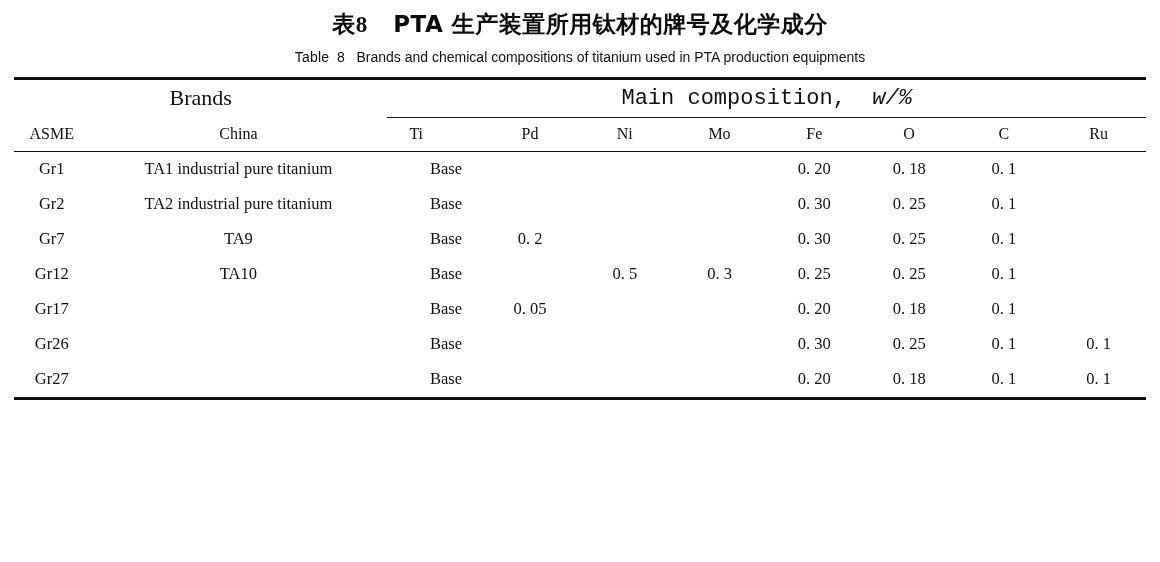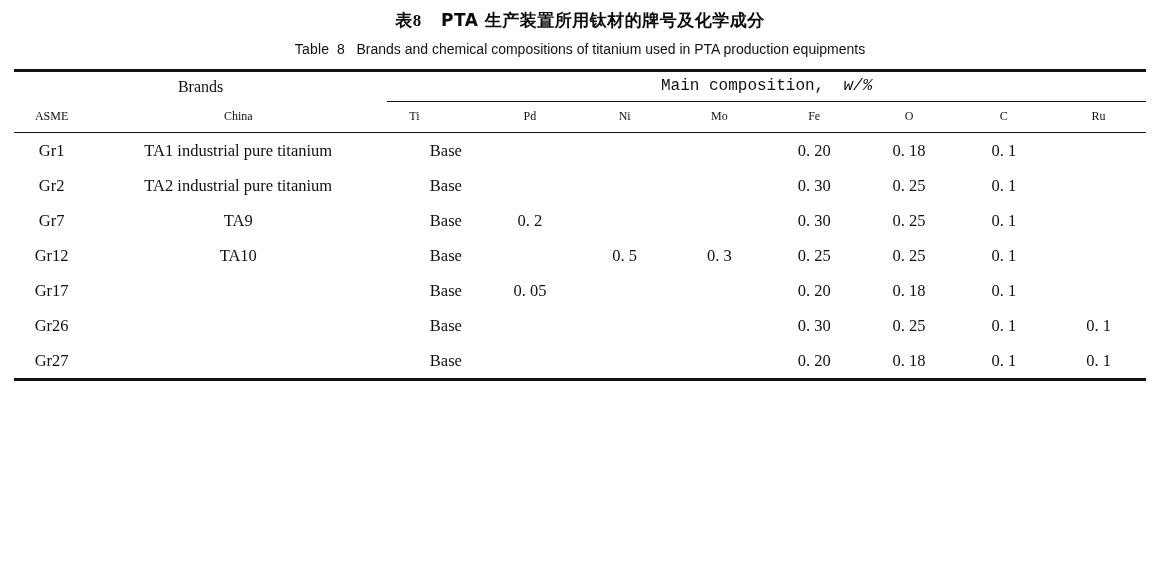--- a/index.html
+++ b/index.html
@@ -17,21 +17,21 @@
   .page {
     position: relative;
     width: 1160px;
     height: 562px;
     box-sizing: border-box;
     padding: 0 14px;
   }
   .caption-cn {
     text-align: center;
     font-family: "DejaVu Sans", sans-serif;
-    font-size: 17px;
+    font-size: 23px;
     font-weight: bold;
     letter-spacing: 0.5px;
     margin-top: 9px;
     color: #0c0c0c;
   }
   .caption-cn .num {
     font-family: "Liberation Serif", serif;
     font-weight: bold;
   }
   .caption-en {
@@ -80,21 +80,21 @@
   .rule-bottom-outer td {
     border-top: 2.2px solid #111;
     height: 0;
     padding: 0;
     font-size: 0;
     line-height: 0;
   }
   .grp-row td {
     padding: 5px 0 6px 0;
     text-align: center;
-    font-size: 16px;
+    font-size: 22px;
     vertical-align: bottom;
   }
   .grp-row td.grp-brands {
     font-family: "Liberation Serif", serif;
   }
   .grp-row td.grp-main {
     font-family: Liberation Mono, monospace;
     font-style: normal;
   }
   .grp-main .italic {
@@ -110,21 +110,21 @@
   }
   tr.sub-rule td.nosubline {
     height: 0;
     padding: 0;
     font-size: 0;
     line-height: 0;
   }
   .hdr-row td {
     padding: 7px 0 8px 0;
     text-align: center;
-    font-size: 12px;
+    font-size: 16px;
     font-family: "Liberation Serif", serif;
   }
   .data-row td {
     padding: 7.5px 0 7.5px 0;
     text-align: center;
     font-size: 16.5px;
     font-family: "Liberation Serif", serif;
     white-space: nowrap;
   }
   .col-asme { width: 76px; }

